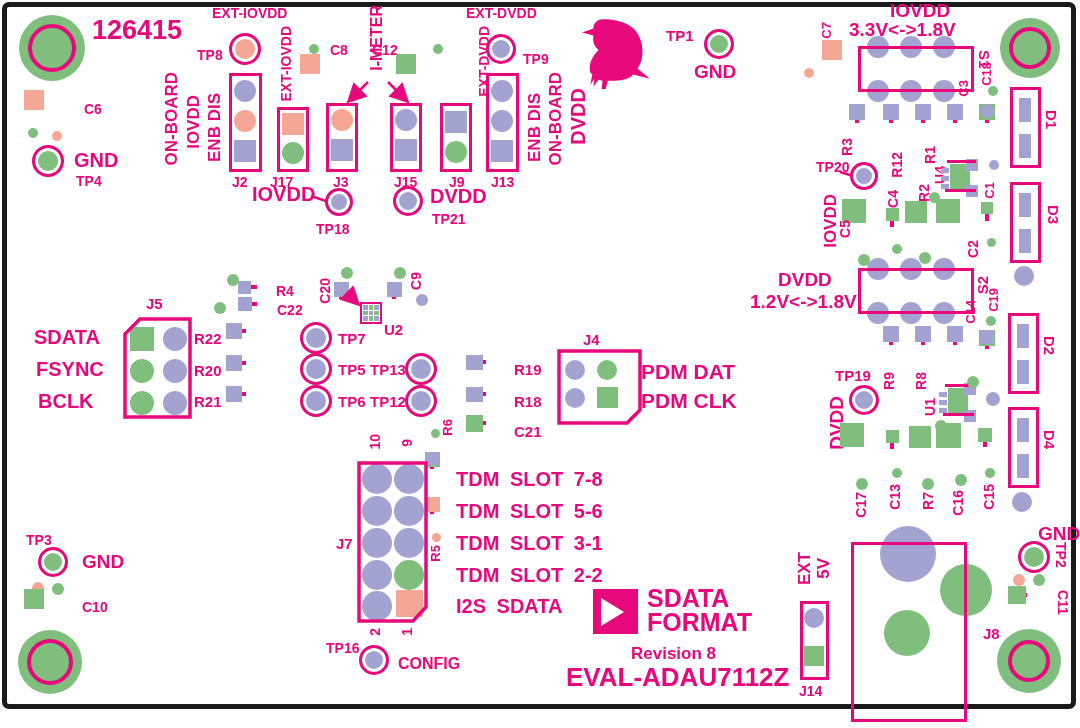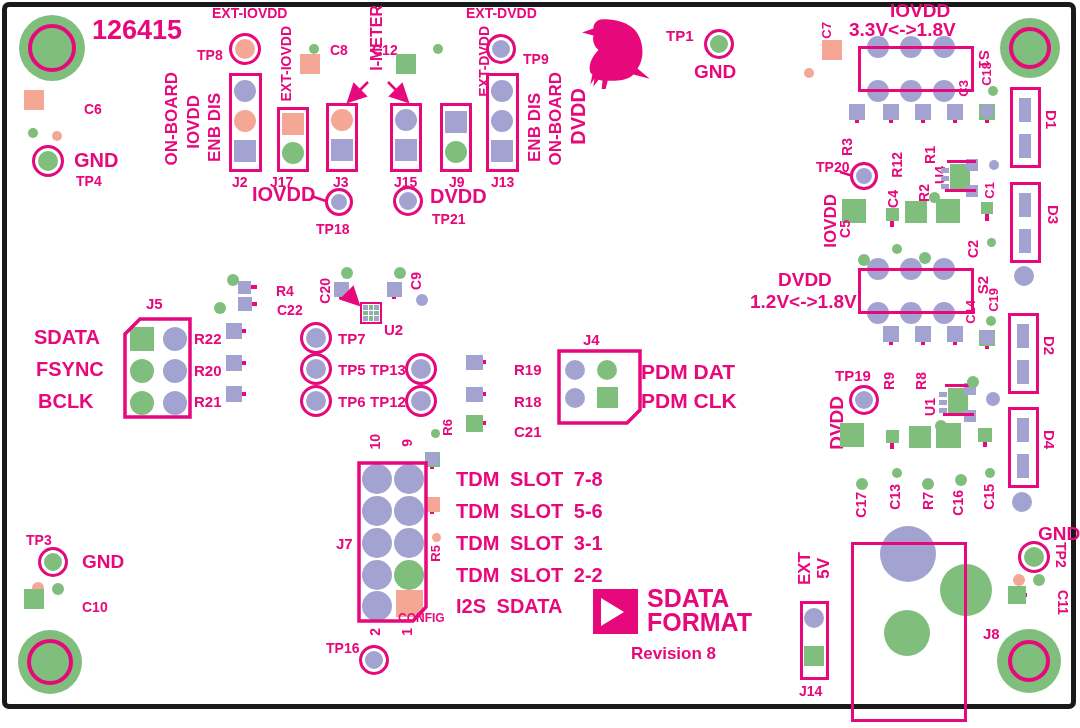--- a/index.html
+++ b/index.html
@@ -436,33 +436,34 @@
   <div class="pad pu rnd" style="left:394px;top:464px;width:30px;height:30px"></div>
   <div class="pad pu rnd" style="left:394px;top:496px;width:30px;height:30px"></div>
   <div class="pad pu rnd" style="left:394px;top:528px;width:30px;height:30px"></div>
   <div class="pad gr rnd" style="left:394px;top:560px;width:30px;height:30px"></div>
   <div class="pad sa" style="left:396px;top:590px;width:27px;height:27px"></div>
   <div class="lbl" style="left:336px;top:536px;font-size:15px">J7</div>
   <div class="lbl v" style="left:368px;top:628px">2</div>
   <div class="lbl v" style="left:400px;top:628px">1</div>
   <div class="lbl" style="left:326px;top:641px">TP16</div>
   <div class="tp pu" style="left:359px;top:645px;width:24px;height:24px"></div>
-  <div class="lbl" style="left:398px;top:612px;font-size:12px">CONFIG</div>
+  <div class="lbl" style="left:398px;top:656px;font-size:16px">CONFIG</div>
   <div class="lbl" style="left:456px;top:469px;font-size:20px;word-spacing:5px">TDM SLOT 7-8</div>
   <div class="lbl" style="left:456px;top:501px;font-size:20px;word-spacing:5px">TDM SLOT 5-6</div>
   <div class="lbl" style="left:456px;top:533px;font-size:20px;word-spacing:5px">TDM SLOT 3-1</div>
   <div class="lbl" style="left:456px;top:565px;font-size:20px;word-spacing:5px">TDM SLOT 2-2</div>
   <div class="lbl" style="left:456px;top:596px;font-size:20px;word-spacing:5px">I2S SDATA</div>
 
   <div class="adi" style="left:593px;top:589px;width:45px;height:45px">
       <div class="tri"></div>
     </div>
   <div class="lbl" style="left:647px;top:586px;font-size:25px">SDATA</div>
   <div class="lbl" style="left:647px;top:610px;font-size:25px">FORMAT</div>
   <div class="lbl" style="left:631px;top:645px;font-size:17px">Revision 8</div>
+  <div class="lbl" style="left:566px;top:664px;font-size:26px">EVAL-ADAU7112Z</div>
 
   <div class="lbl v" style="left:796px;top:552px;font-size:17px">EXT</div>
   <div class="lbl v" style="left:815px;top:558px;font-size:17px">5V</div>
   <div class="pad pu rnd" style="left:804px;top:608px;width:20px;height:20px"></div>
   <div class="pad gr" style="left:804px;top:646px;width:20px;height:20px"></div>
   <div class="out" style="left:800px;top:601px;width:23px;height:73px"></div>
   <div class="lbl" style="left:799px;top:684px">J14</div>
 
   <div class="pad pu rnd" style="left:880px;top:526px;width:56px;height:56px"></div>
   <div class="pad gr rnd" style="left:940px;top:564px;width:52px;height:52px"></div>

